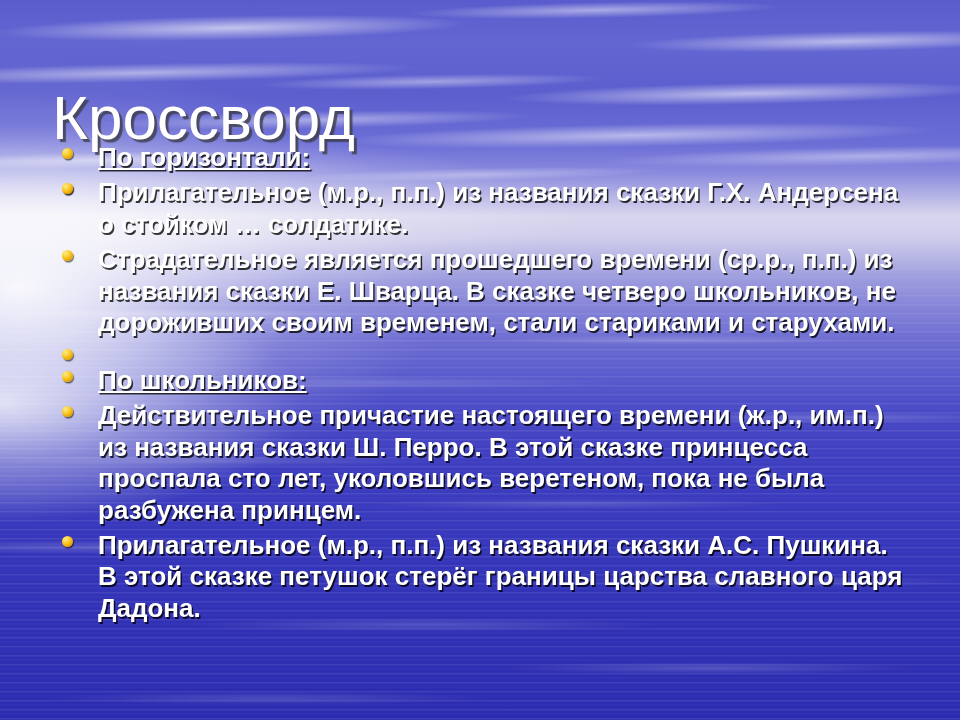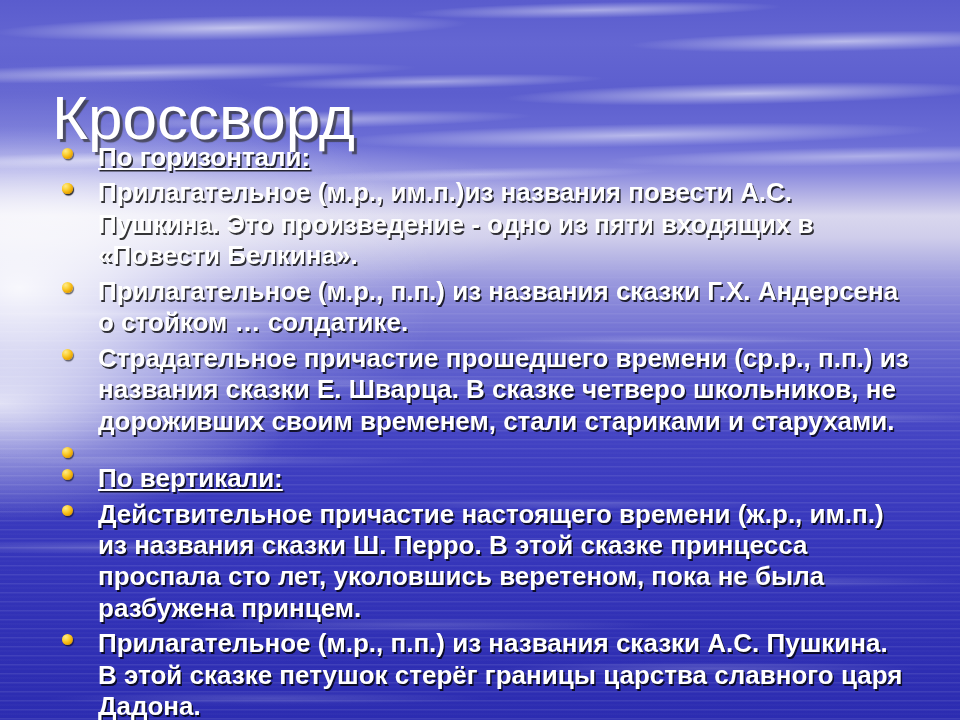--- a/index.html
+++ b/index.html
@@ -200,23 +200,22 @@
   <div class="bg-layer bg-swells"></div>
   <div class="bg-layer bg-glare"></div>
 
   <div class="content">
 
     <h1 class="slide-title">Кроссворд</h1>
 
     <ul class="body-list" id="body-list">
         <li class="bullet-item heading"><span class="bullet-dot"></span><span class="bullet-text">По горизонтали:</span></li>
         <li class="bullet-item"><span class="bullet-dot"></span></li>
-        <li class="bullet-item"><span class="bullet-dot"></span><span class="bullet-text">Прилагательное (м.р., им.п.)из названия повести А.С. Пушкина. Это произведение - одно из пяти входящих в «Повести Белкина».</span></li>
         <li class="bullet-item"><span class="bullet-dot"></span><span class="bullet-text">Прилагательное (м.р., п.п.) из названия сказки Г.Х. Андерсена о стойком … солдатике.</span></li>
-        <li class="bullet-item"><span class="bullet-dot"></span><span class="bullet-text">Страдательное причастие прошедшего времени (ср.р., п.п.) из названия сказки Е. Шварца. В сказке четверо школьников, не дороживших своим временем, стали стариками и старухами.</span></li>
+        <li class="bullet-item"><span class="bullet-dot"></span><span class="bullet-text">Страдательное является прошедшего времени (ср.р., п.п.) из названия сказки Е. Шварца. В сказке четверо школьников, не дороживших своим временем, стали стариками и старухами.</span></li>
         <li class="bullet-item"><span class="bullet-dot"></span></li>
-        <li class="bullet-item heading spacer-before"><span class="bullet-dot"></span><span class="bullet-text">По вертикали:</span></li>
+        <li class="bullet-item heading spacer-before"><span class="bullet-dot"></span><span class="bullet-text">По школьников:</span></li>
         <li class="bullet-item"><span class="bullet-dot"></span><span class="bullet-text">Действительное причастие настоящего времени (ж.р., им.п.) из названия сказки Ш. Перро. В этой сказке принцесса проспала сто лет, уколовшись веретеном, пока не была разбужена принцем.</span></li>
         <li class="bullet-item"><span class="bullet-dot"></span><span class="bullet-text">Прилагательное (м.р., п.п.) из названия сказки А.С. Пушкина. В этой сказке петушок стерёг границы царства славного царя Дадона.</span></li>
       </ul>
 
   </div>
 </div>
 
 </body></html>

